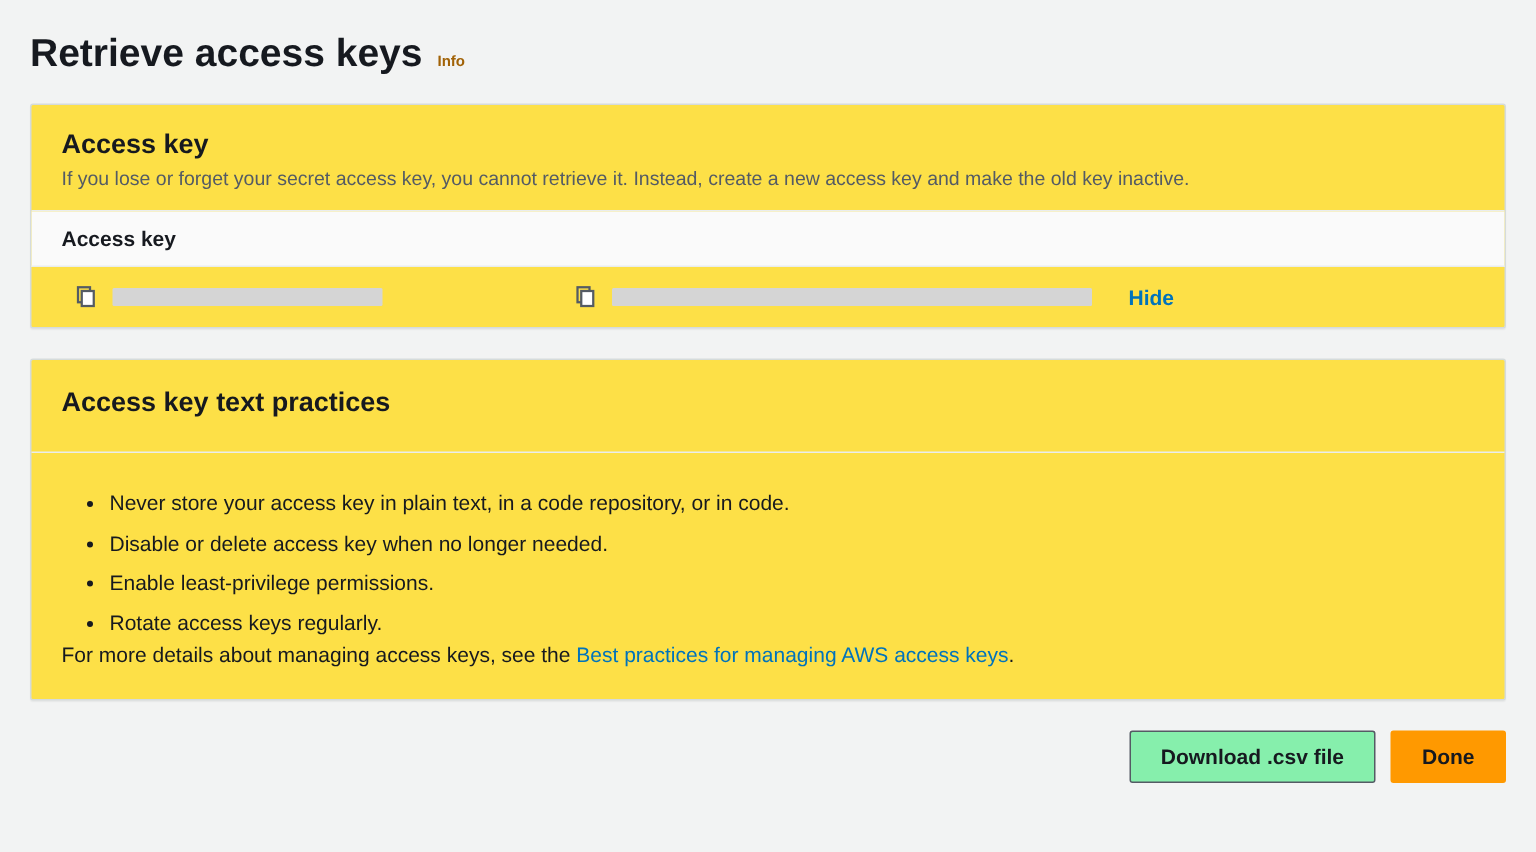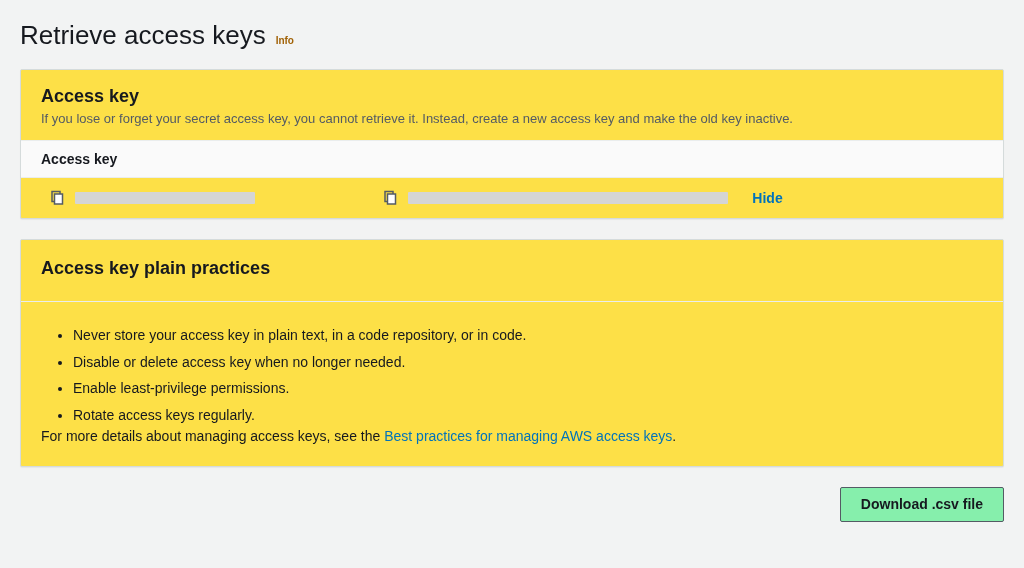--- a/index.html
+++ b/index.html
@@ -11,21 +11,21 @@
       font-size: 14px;
     }
     .page-header {
       display: flex;
       align-items: baseline;
       gap: 10px;
       margin-bottom: 18px;
     }
     .page-title {
       font-size: 26px;
-      font-weight: 400;
+      font-weight: 700;
       color: #16191f;
     }
     .info-link {
       color: #a16207;
       font-size: 10px;
       font-weight: 700;
       cursor: pointer;
     }
     .panel {
       background: #fde047;
@@ -182,30 +182,31 @@
         </svg>
       </span>
       <span class="redacted redacted-2"></span>
       <span class="hide-link">Hide</span>
     </div>
   </div>
 </div>
 
 <div class="panel">
   <div class="bp-header">
-    <div class="panel-title">Access key plain practices</div>
+    <div class="panel-title">Access key text practices</div>
   </div>
   <div class="best-practices-body">
     <ul>
       <li>Never store your access key in plain text, in a code repository, or in code.</li>
       <li>Disable or delete access key when no longer needed.</li>
       <li>Enable least-privilege permissions.</li>
       <li>Rotate access keys regularly.</li>
     </ul>
     <p class="more-details">
       <span>For more details about managing access keys, see the </span><a>Best practices for managing AWS access keys</a><span>.</span>
     </p>
   </div>
 </div>
 
 <div class="actions-row">
   <button class="btn btn-secondary">Download .csv file</button>
+  <button class="btn btn-primary">Done</button>
 </div>
 
 </body></html>

